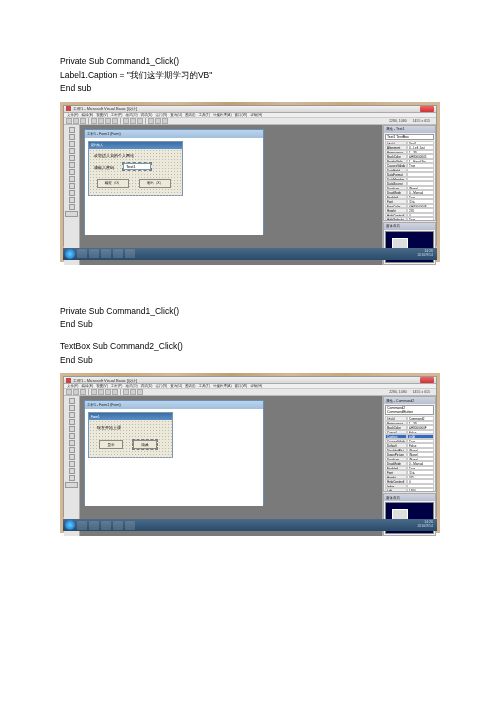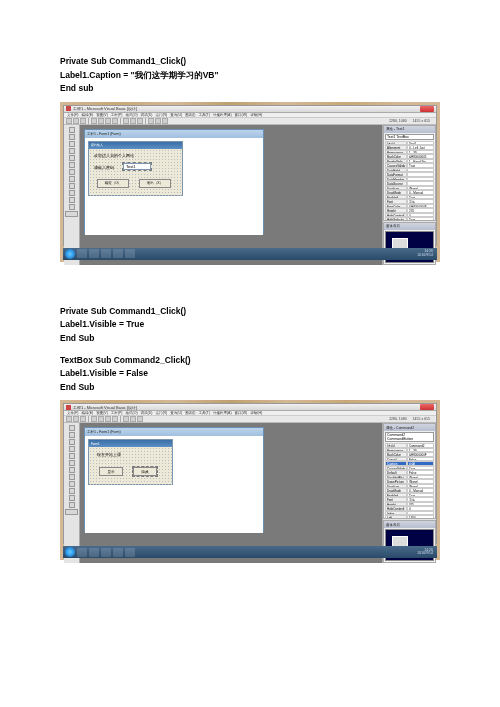--- a/index.html
+++ b/index.html
@@ -5,21 +5,21 @@
   * { box-sizing: border-box; margin: 0; padding: 0; }
   body {
     width: 500px;
     height: 707px;
     background: #fff;
     font-family: "Segoe UI", Tahoma, Arial, sans-serif;
     font-size: 9px;
     color: #000;
     padding: 55px 60px 20px 60px;
   }
-  .code-block { margin-bottom: 6px; font-weight: bold; }
+  .code-block { margin-bottom: 6px; }
   .code-line { font-size: 8.5px; line-height: 1.6; }
   .spacer-sm { height: 8px; }
   .spacer-lg { height: 40px; }
 
   
   .ide-outer {
     width: 100%;
     height: 160px;
     background: linear-gradient(90deg, #d4b896 0%, #c9a878 15%, #d4b896 30%, #bfa070 45%, #d4b896 60%, #c9a878 75%, #d4b896 90%);
     position: relative;
@@ -346,25 +346,23 @@
       <div>14:26</div>
         <div>2016/9/14</div>
     </div>
   </div>
 </div>
 
 <div class="spacer-lg"></div>
 
 <div class="code-block">
   <div class="code-line">Private Sub Command1_Click()</div>
-  <div class="code-line">Label1.Visible = True</div>
   <div class="code-line">End Sub</div>
   <div class="spacer-sm"></div>
   <div class="code-line">TextBox Sub Command2_Click()</div>
-  <div class="code-line">Label1.Visible = False</div>
   <div class="code-line">End Sub</div>
 </div>
 
 <div class="ide-outer">
   <div class="ide-window">
     <div class="ide-titlebar">
       <div class="title-icon"></div>
       <span>工程1 - Microsoft Visual Basic [设计]</span>
       <div class="win-close"></div>
     </div>

